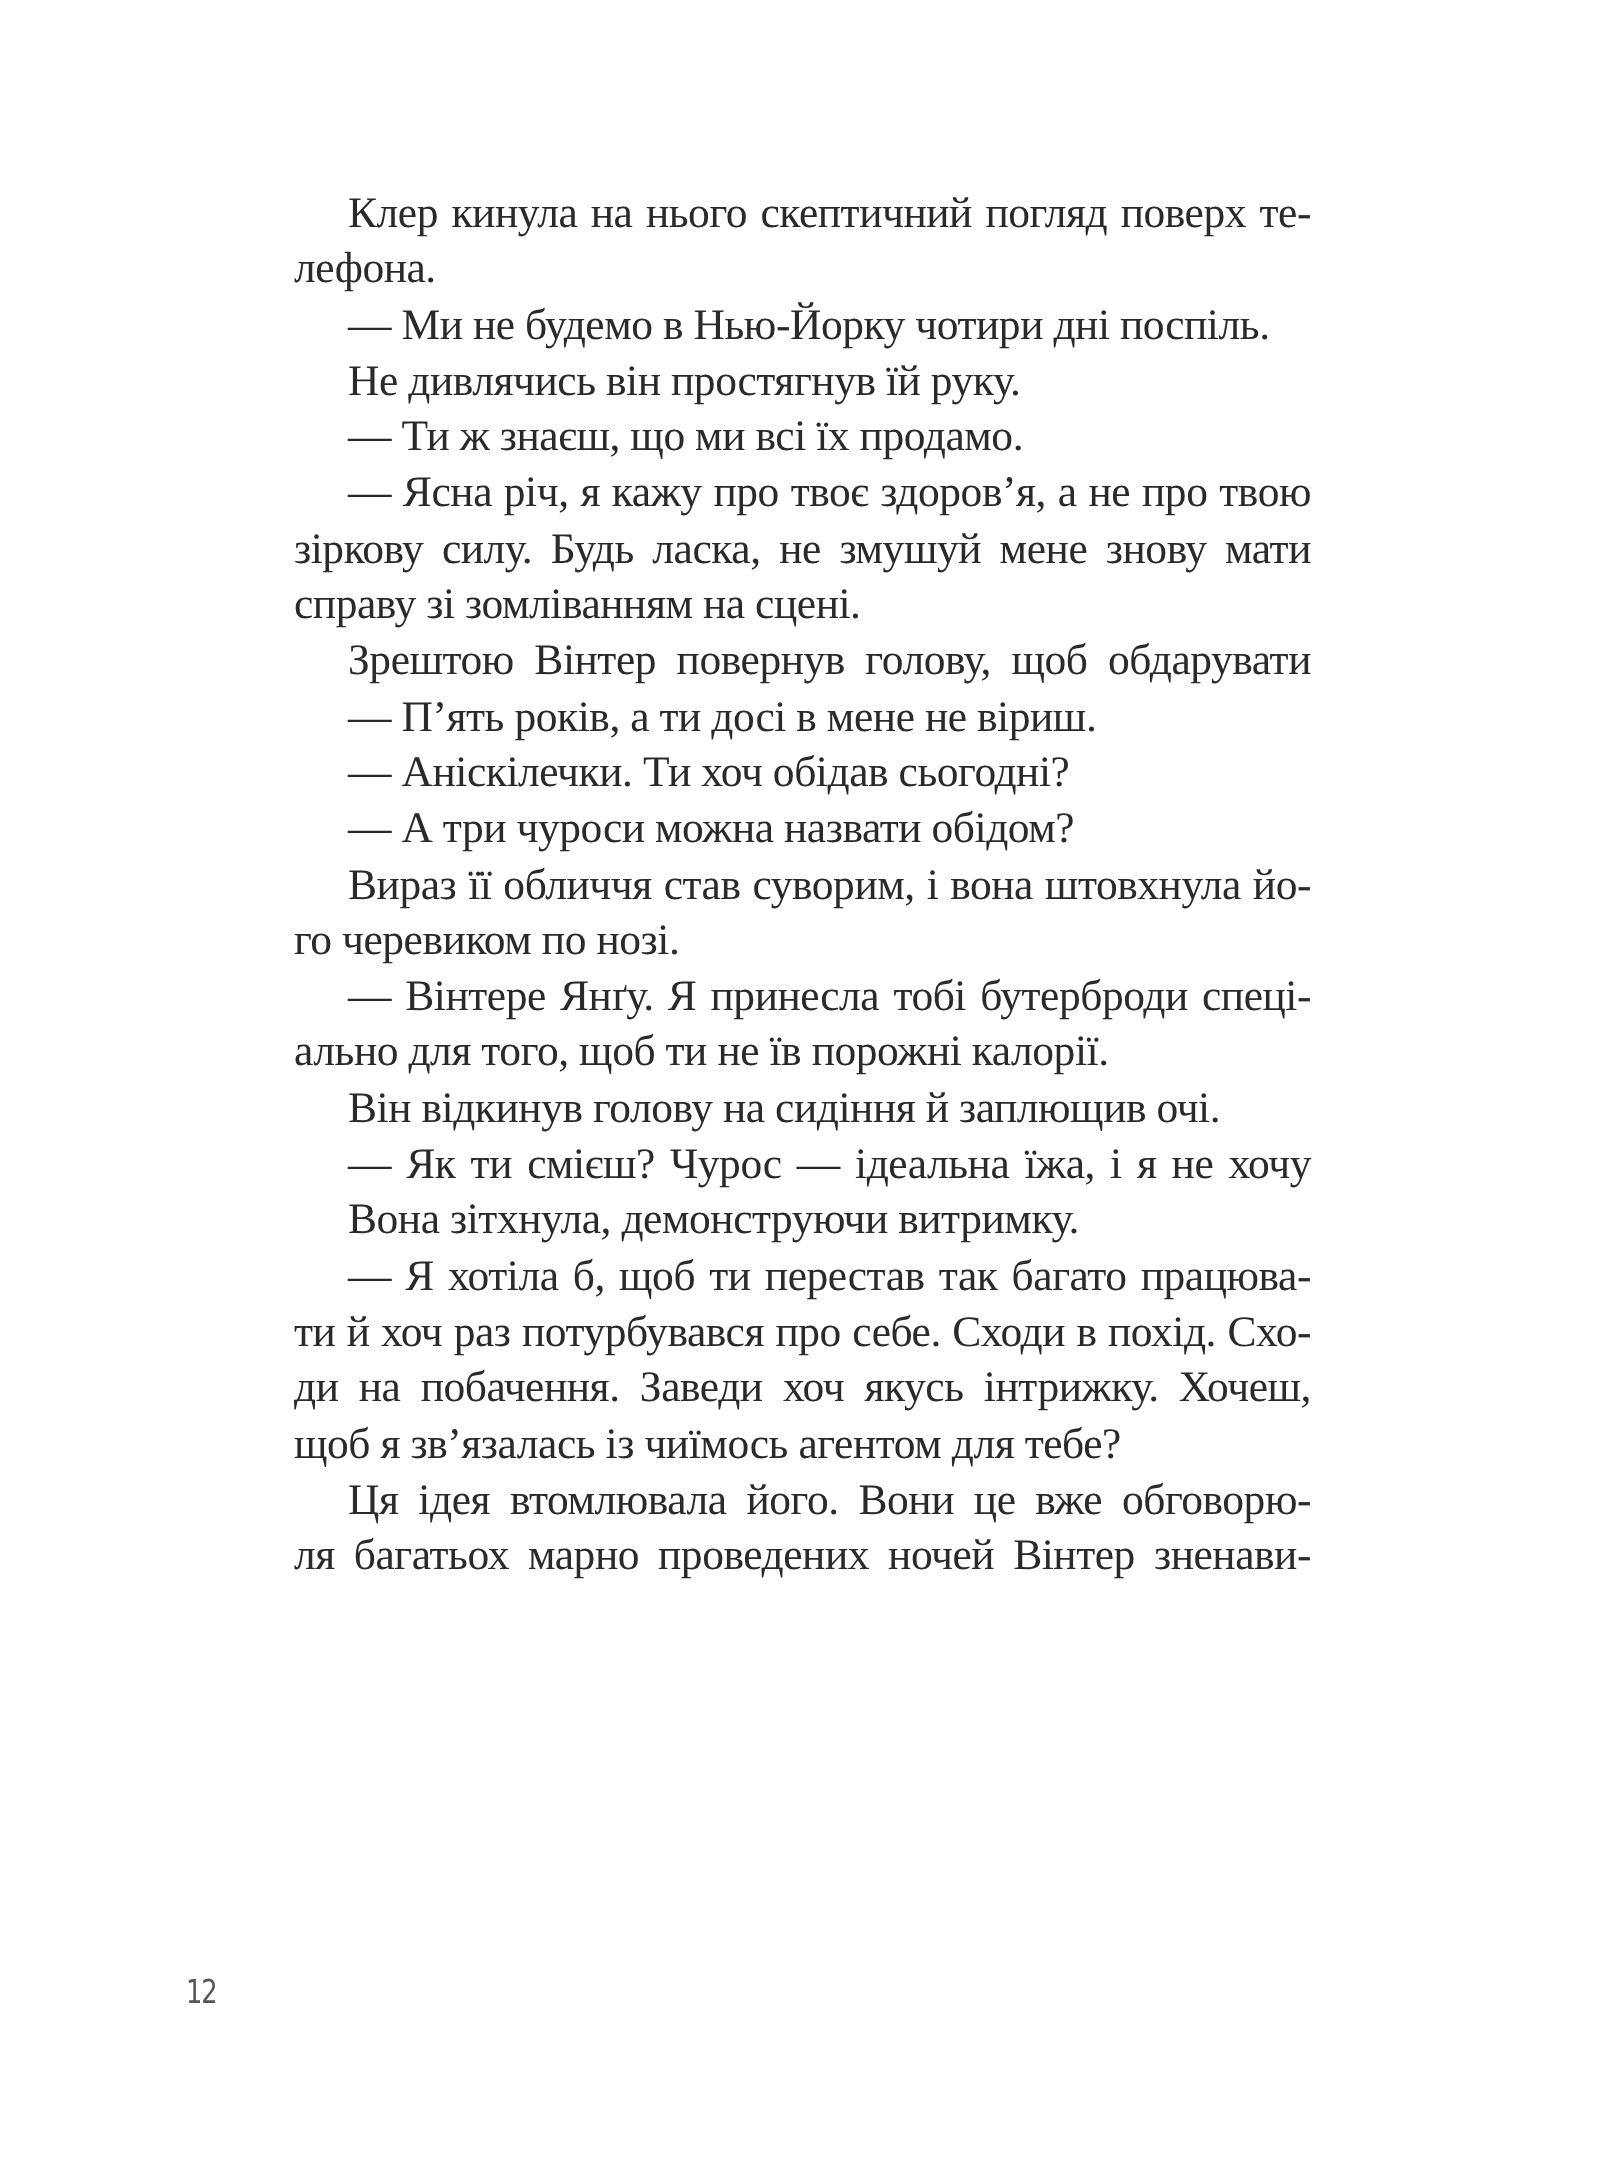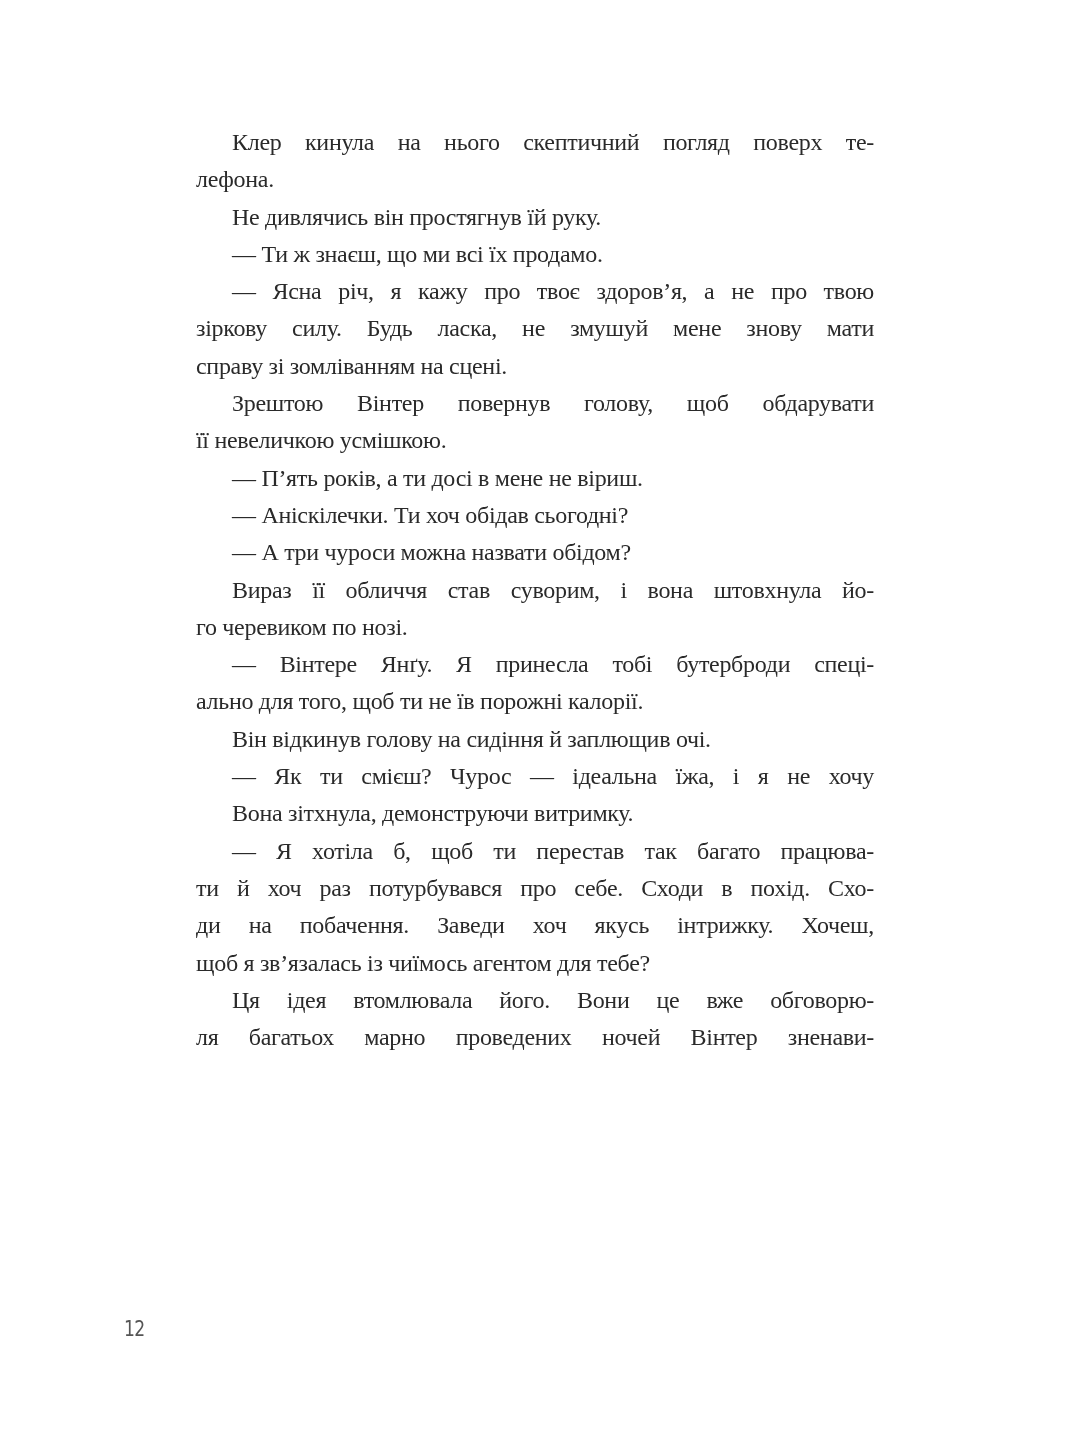--- a/index.html
+++ b/index.html
@@ -18,21 +18,21 @@
       left: 0; top: 0;
       width: 1080px; height: 1440px;
       background: #ffffff;
     }
     .text-block {
       position: absolute;
       left: 196px;
       top: 124px;
       width: 678px;
       font-family: "Liberation Serif", "DejaVu Serif", serif;
-      font-size: 24px;
+      font-size: 29px;
       line-height: 37.3px;
       color: #2a2a2a;
       letter-spacing: -0.3px;
     }
     .line {
       display: block;
       white-space: nowrap;
       text-align: justify;
       text-align-last: justify;
       height: 37.3px;
@@ -55,27 +55,27 @@
       transform-origin: left top;
     }
   </style>
 </head>
 <body>
 
 <div class="page">
   <div class="text-block" id="text-block">
       <span class="line indent">Клер кинула на нього скептичний погляд поверх те-</span>
       <span class="line last">лефона.</span>
+      <span class="line indent last">— Ми не будемо в Нью-Йорку чотири дні поспіль.</span>
       <span class="line indent last">Не дивлячись він простягнув їй руку.</span>
       <span class="line indent last">— Ти ж знаєш, що ми всі їх продамо.</span>
       <span class="line indent">— Ясна річ, я кажу про твоє здоров’я, а не про твою</span>
       <span class="line">зіркову силу. Будь ласка, не змушуй мене знову мати</span>
       <span class="line last">справу зі зомліванням на сцені.</span>
       <span class="line indent">Зрештою Вінтер повернув голову, щоб обдарувати</span>
-      <span class="line last">її невеличкою усмішкою.</span>
       <span class="line indent last">— П’ять років, а ти досі в мене не віриш.</span>
       <span class="line indent last">— Аніскілечки. Ти хоч обідав сьогодні?</span>
       <span class="line indent last">— А три чуроси можна назвати обідом?</span>
       <span class="line indent">Вираз її обличчя став суворим, і вона штовхнула йо-</span>
       <span class="line last">го черевиком по нозі.</span>
       <span class="line indent">— Вінтере Янґу. Я принесла тобі бутерброди спеці-</span>
       <span class="line last">ально для того, щоб ти не їв порожні калорії.</span>
       <span class="line indent last">Він відкинув голову на сидіння й заплющив очі.</span>
       <span class="line indent">— Як ти смієш? Чурос — ідеальна їжа, і я не хочу</span>
       <span class="line indent last">Вона зітхнула, демонструючи витримку.</span>

